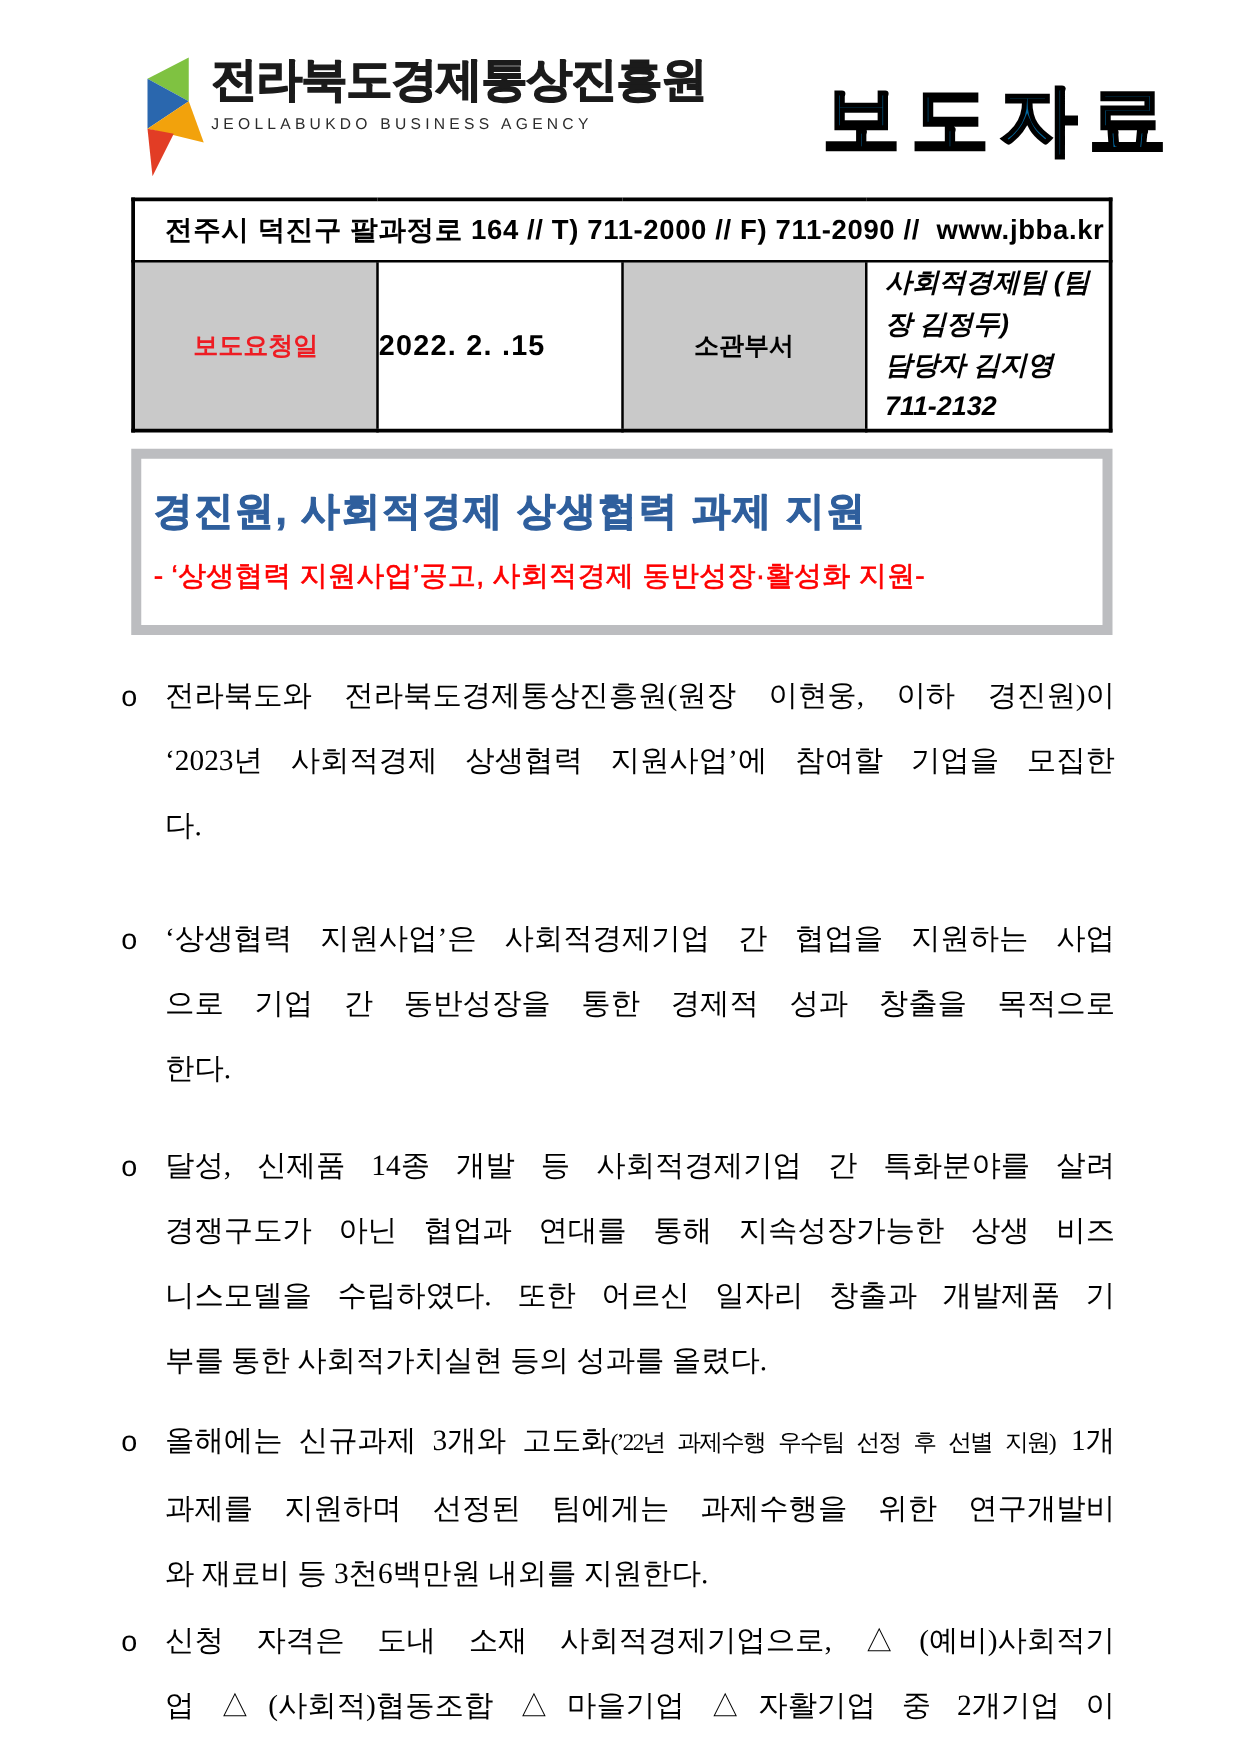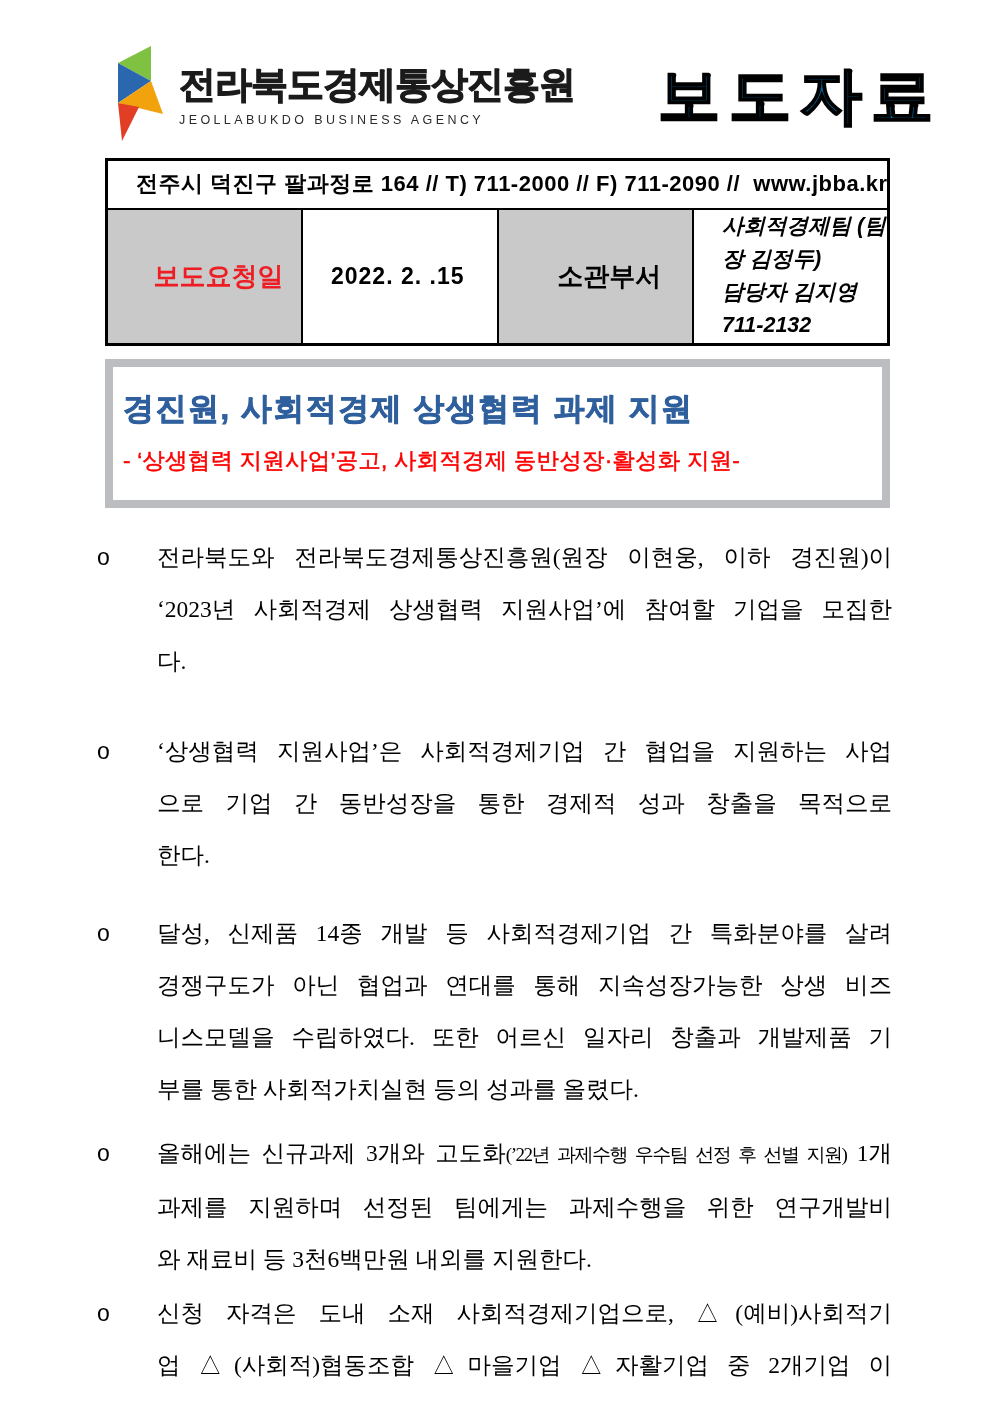--- a/index.html
+++ b/index.html
@@ -14,21 +14,21 @@
     color: #000;
   }
 
   
   .masthead {
     display: flex;
     justify-content: space-between;
     align-items: flex-start;
     padding: 44px 50px 0 105px;
   }
-  .logo { display: flex; align-items: center; gap: 10px; }
+  .logo { display: flex; gap: 0; }
   .logo-mark { width: 64px; height: 104px; flex: none; }
   .logo-ko {
     font-size: 37px;
     font-weight: 800;
     letter-spacing: -1px;
     color: #1b1b1b;
     -webkit-text-stroke: 1.1px #1b1b1b;
     line-height: 1.1;
   }
   .logo-en {
@@ -51,36 +51,35 @@
   
   .info-table {
     width: 785px;
     margin: 10px 0 0 105px;
     border-collapse: collapse;
     table-layout: fixed;
   }
   .info-table td {
     border: 2.5px solid #000;
     vertical-align: middle;
-    padding-left: 28px;
   }
   .info-table { border: 3.5px solid #000; }
   .address-cell {
     height: 49px;
     font-size: 22px;
     font-weight: 700;
     padding-left: 24px;
     white-space: pre;
     letter-spacing: 0.5px;
   }
   .row2 td { height: 73px; }
   .label-cell {
     background: #c9c9c9;
     text-align: center;
-    font-size: 26px;
+    font-size: 20px;
     font-weight: 700;
   }
   .red-label { color: #ee1c23; }
   .date-cell {
     text-align: left;
     font-size: 23px;
     font-weight: 600;
     letter-spacing: 1px;
   }
   .dept-cell {
@@ -123,21 +122,21 @@
     font-size: 23.5px;
   }
   .para { display: flex; }
   .bullet {
     flex: none;
     width: 35px;
     font-family: "Liberation Sans", sans-serif;
     font-size: 23px;
     line-height: 52px;
   }
-  .ptext { flex: 1; min-width: 0; margin-left: 25px; }
+  .ptext { flex: 1; min-width: 0; }
   .line {
     line-height: 52px;
     text-align: justify;
     text-align-last: justify;
   }
   .line.last { text-align: left; text-align-last: left; }
   .small-inline {
     font-size: 19px;
     letter-spacing: -1.5px;
   }

